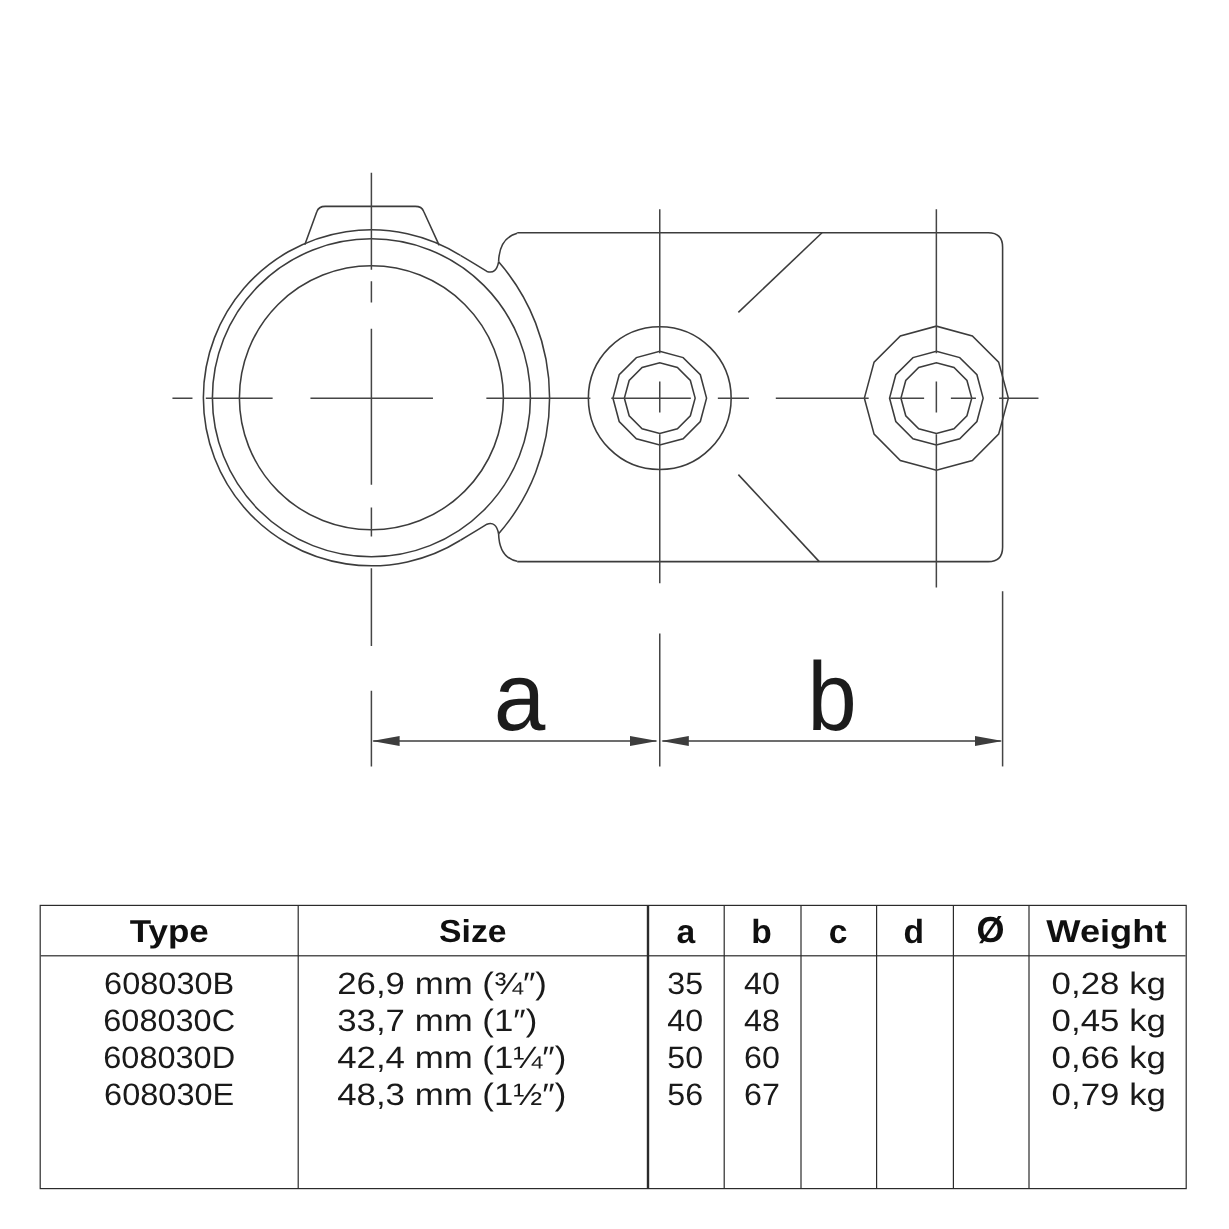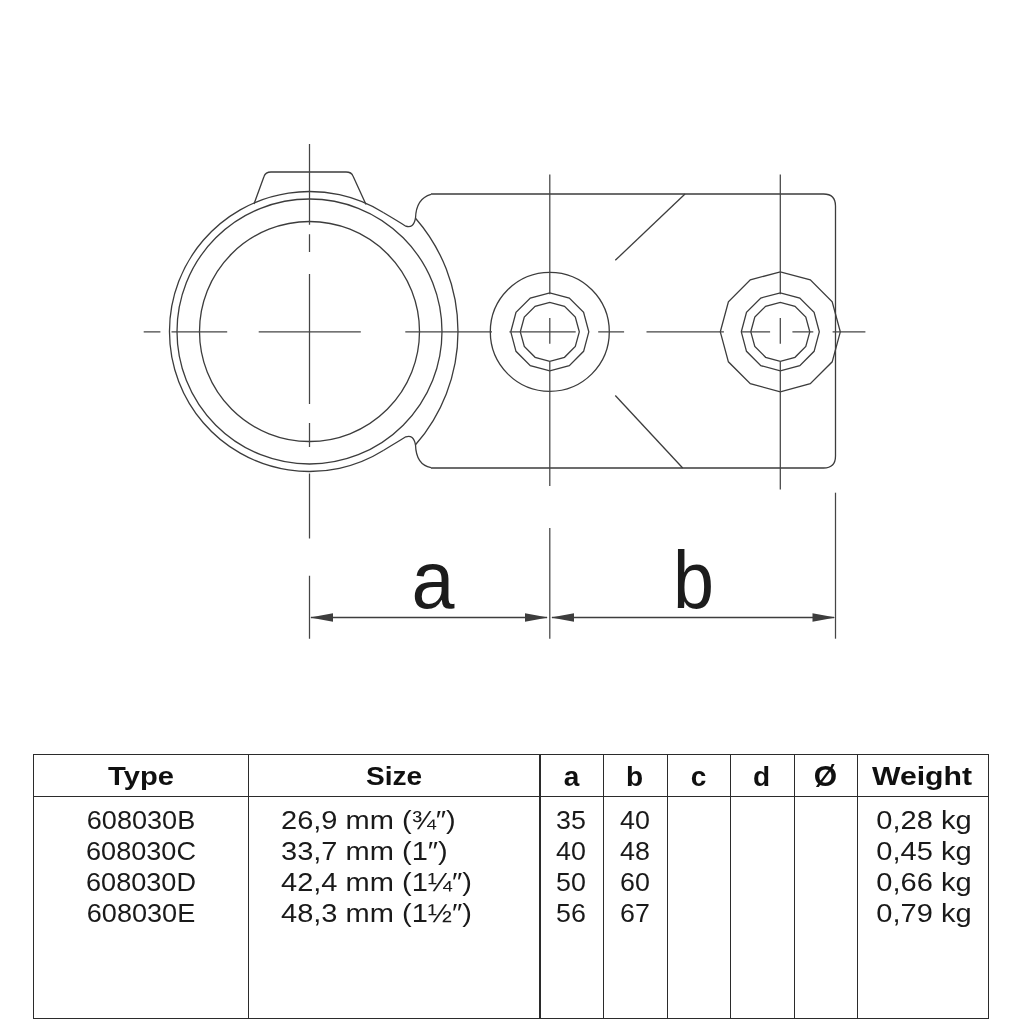--- a/index.html
+++ b/index.html
@@ -1,19 +1,19 @@
 <!DOCTYPE html>
 <html><head>
 <meta charset="utf-8">
 <style>
   html,body{margin:0;padding:0;background:#fff;}
   .wrap{position:relative;width:1024px;height:1024px;background:#fff;
         font-family:"Liberation Sans", sans-serif;overflow:hidden;}
   svg{position:absolute;left:0;top:0;}
-  .tbl{position:absolute;left:33px;top:754px;width:956px;height:265px;
+  .tbl{position:absolute;left:33px;top:754px;width:956px;height:237px;
        border:1.45px solid #2b2b2b;box-sizing:border-box;}
   .vl{position:absolute;top:0;bottom:0;width:1.35px;background:#2b2b2b;}
   .hl{position:absolute;left:0;right:0;top:41px;height:1.35px;background:#2b2b2b;}
   .hd{position:absolute;font-weight:bold;font-size:26.5px;line-height:30px;top:5.7px;
       color:#101010;text-align:center;}
   .hl1{font-size:28px;line-height:30px;top:7px;}
   .col{position:absolute;top:50.2px;font-size:25.8px;line-height:30.8px;color:#1a1a1a;
        white-space:nowrap;}
 </style>
 </head>

